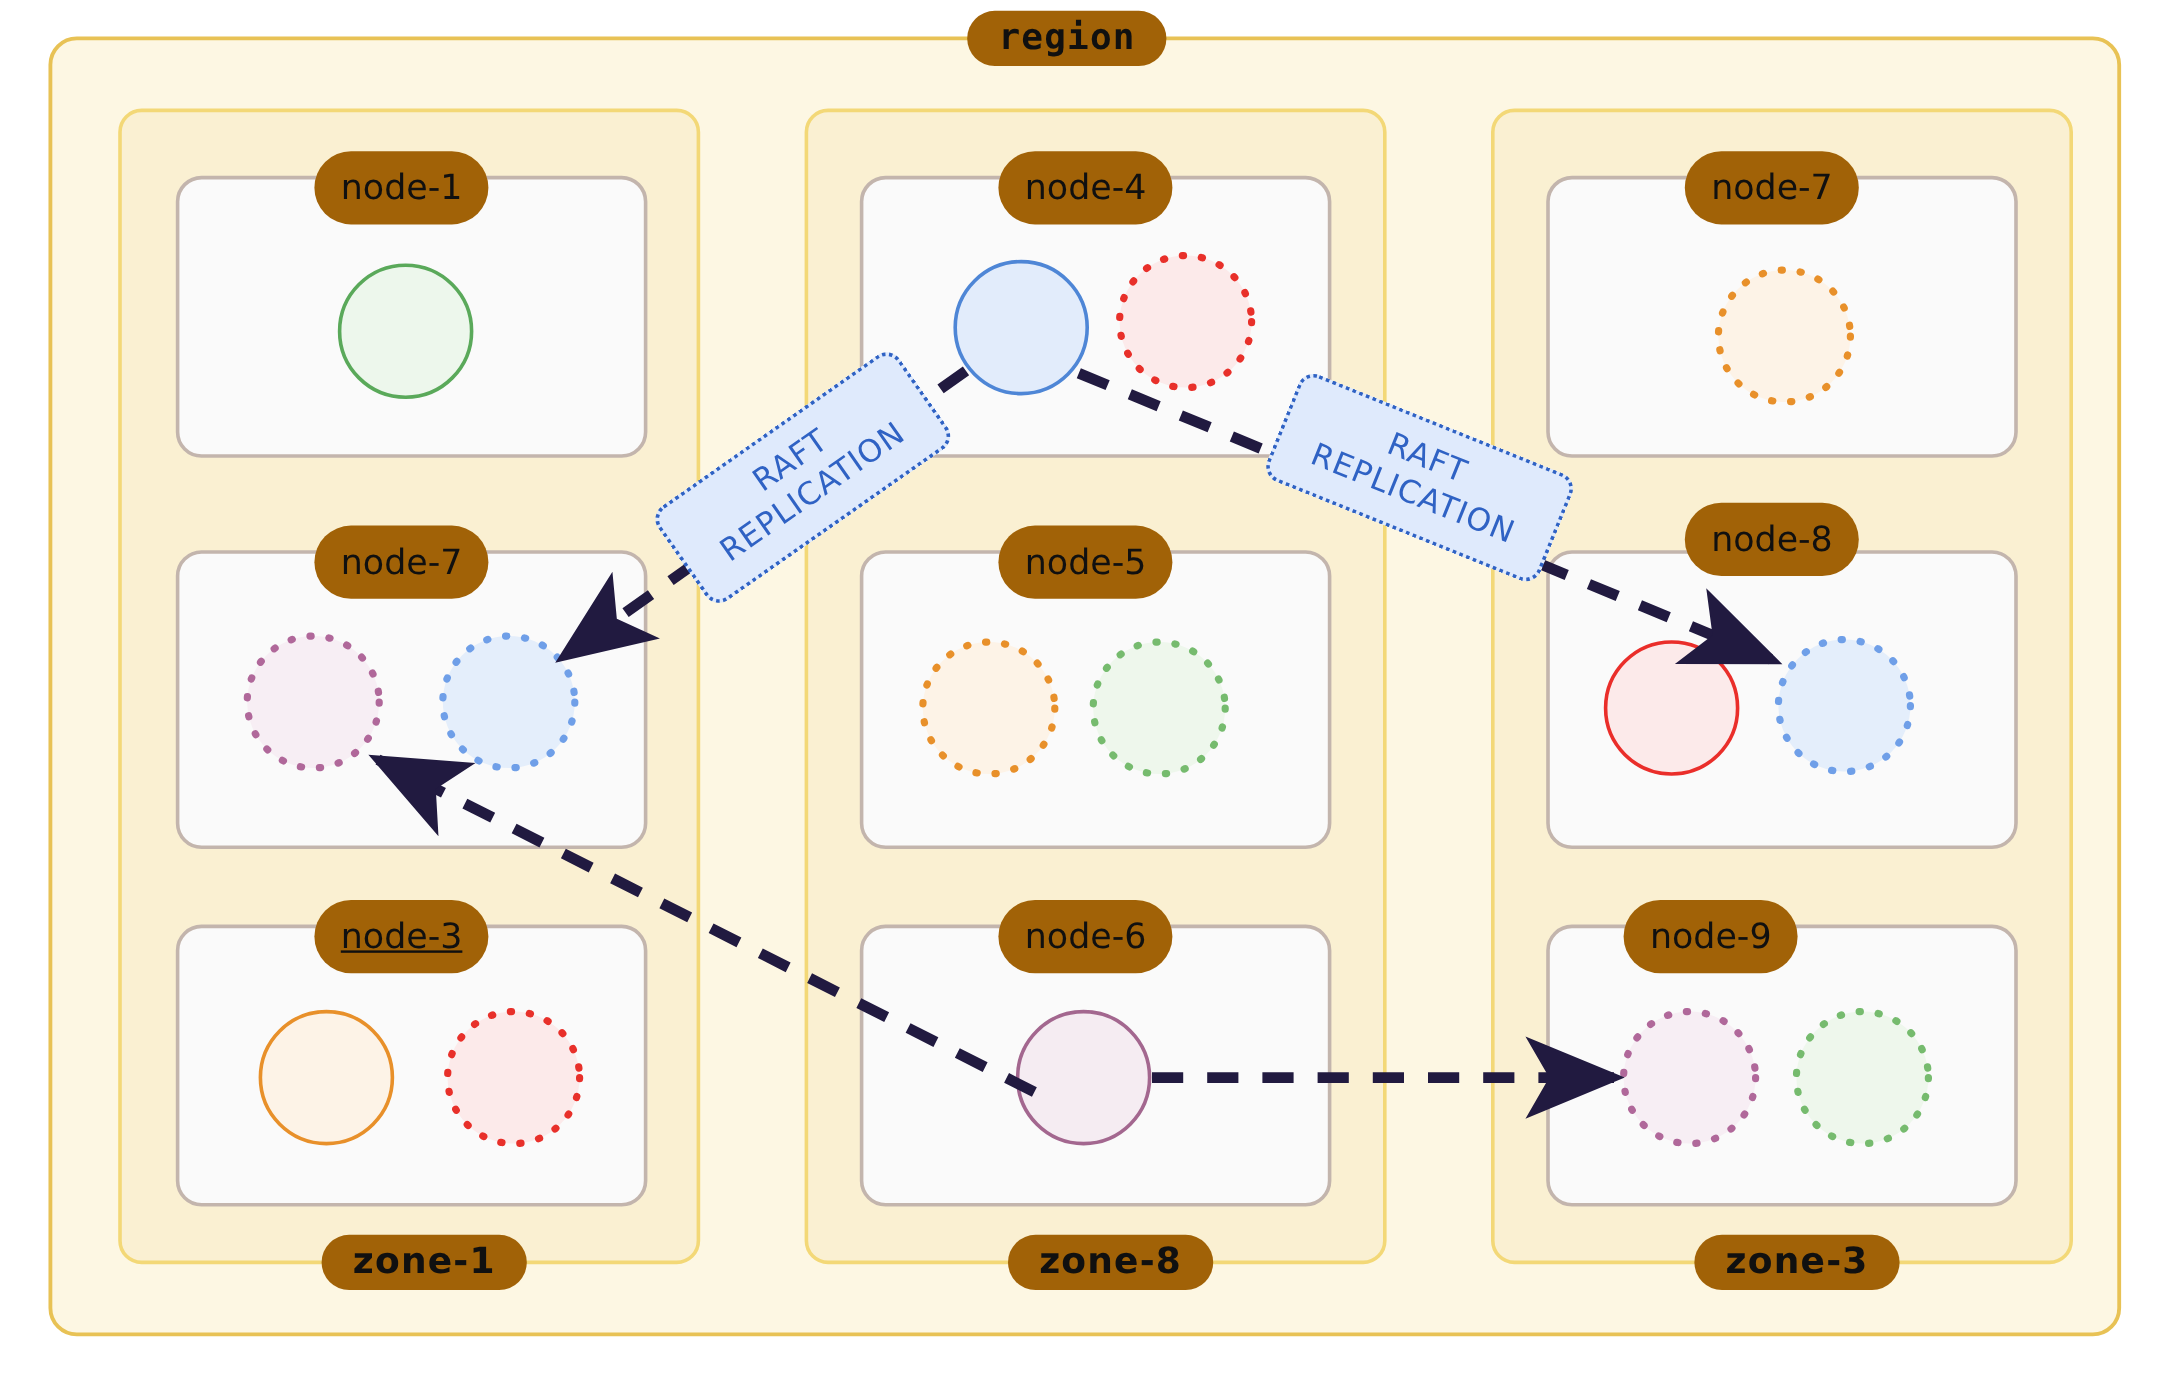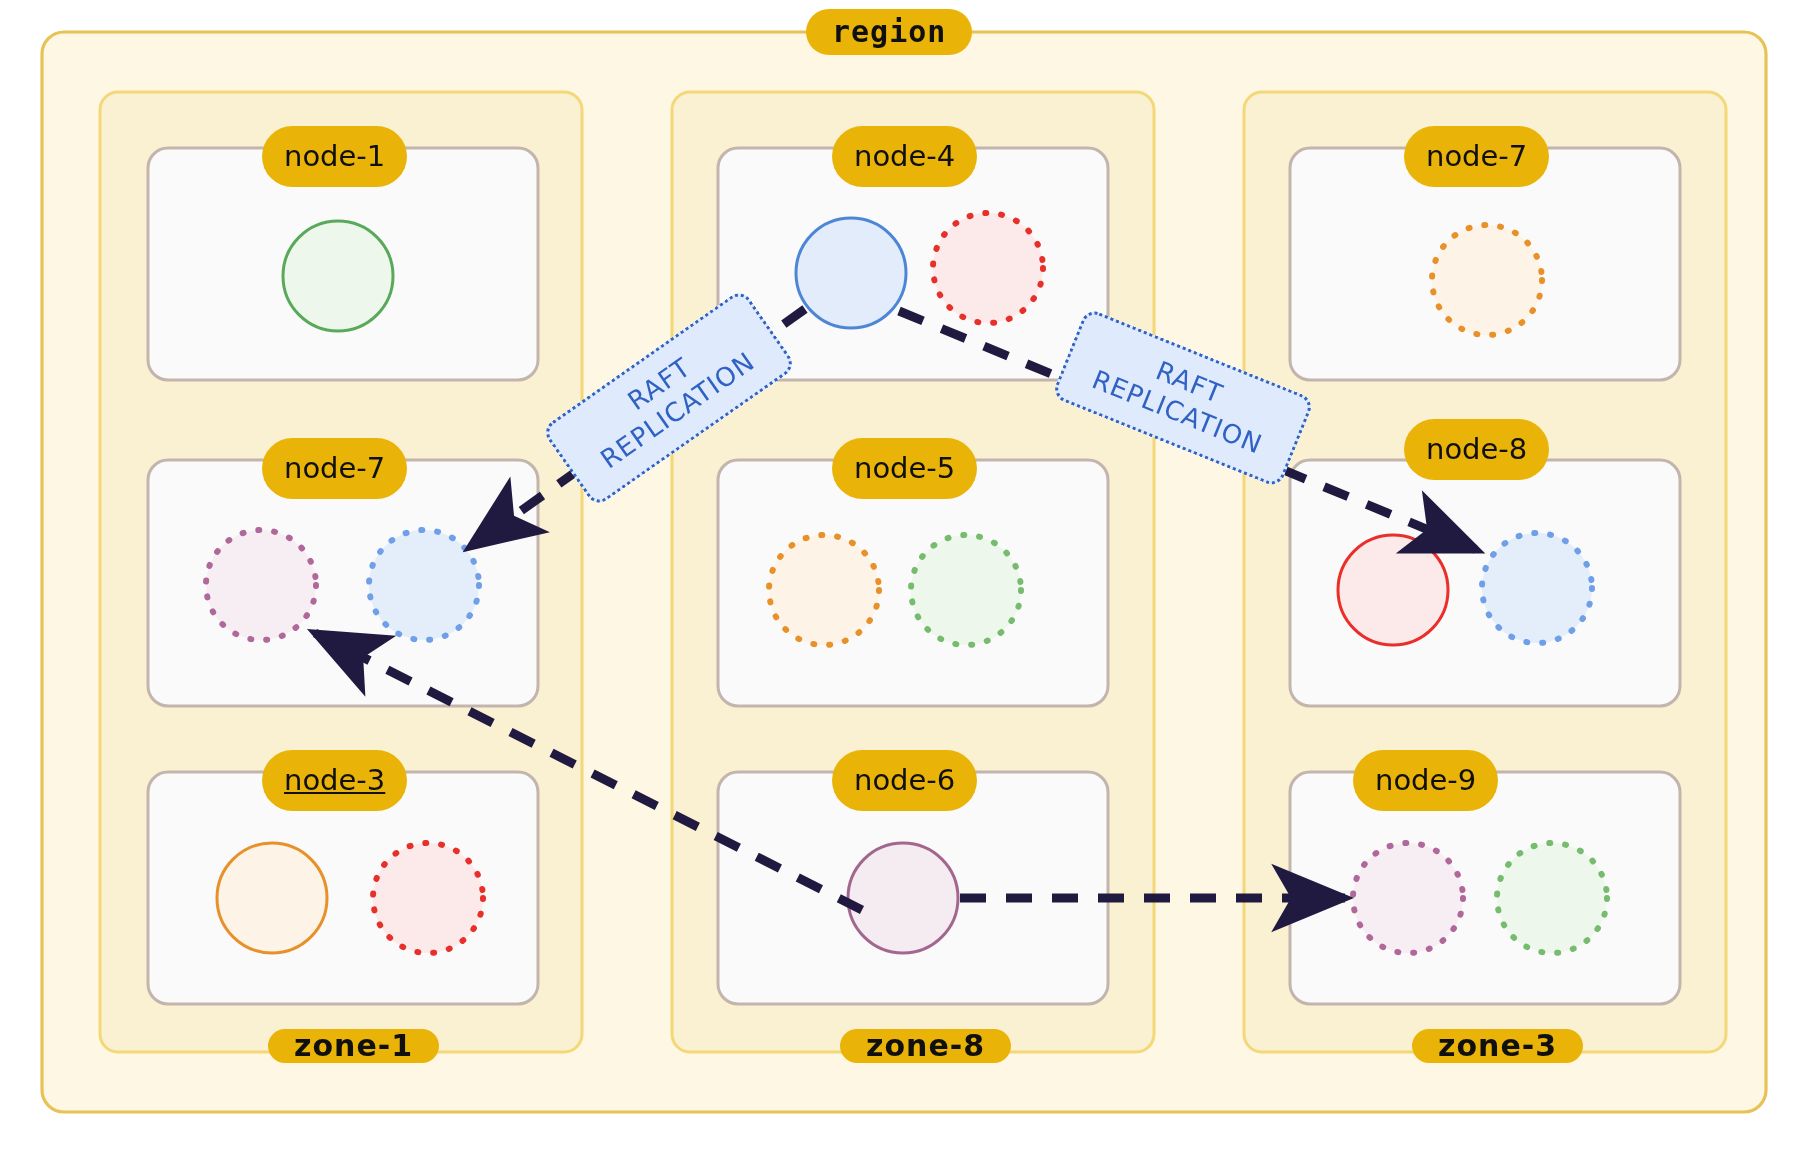--- a/index.html
+++ b/index.html
@@ -2,27 +2,27 @@
 <html><head>
 <meta charset="utf-8">
 <style>
   html,body{margin:0;padding:0;background:#ffffff;}
   body{width:1808px;height:1150px;overflow:hidden;
        font-family:"DejaVu Sans","Liberation Sans",sans-serif;}
   #stage{position:relative;width:1808px;height:1150px;}
   svg#scene{position:absolute;left:0;top:0;width:1808px;height:1150px;display:block;}
 
   
-  .pill{position:absolute;background:#eab308;border-radius:999px;
+  .pill{position:absolute;background:#a16207;border-radius:999px;
         display:flex;align-items:center;justify-content:center;
         color:#101010;white-space:nowrap;line-height:1;}
   .pill.region{font-family:"DejaVu Sans Mono","Liberation Mono",monospace;
         font-weight:bold;font-size:30px;letter-spacing:1px;padding:0 26px;height:46px;}
   .pill.zone{font-family:"DejaVu Sans","Liberation Sans",sans-serif;
-        font-weight:bold;font-size:30px;letter-spacing:1px;padding:0 26px;height:34px;}
+        font-weight:bold;font-size:30px;letter-spacing:1px;padding:0 26px;height:46px;}
   .pill.node{font-family:"DejaVu Sans","Liberation Sans",sans-serif;
         font-weight:normal;font-size:29px;padding:0 22px;height:61px;}
 
   .rep{position:absolute;width:246px;height:96px;
        background:#dfeafc;border:3px dotted #2f62c4;border-radius:14px;
        display:flex;flex-direction:column;align-items:center;justify-content:center;
        color:#2f62c4;font-size:26px;line-height:1.22;letter-spacing:1px;
        font-family:"DejaVu Sans","Liberation Sans",sans-serif;
        box-sizing:border-box;}
   .rep span{display:block;}

